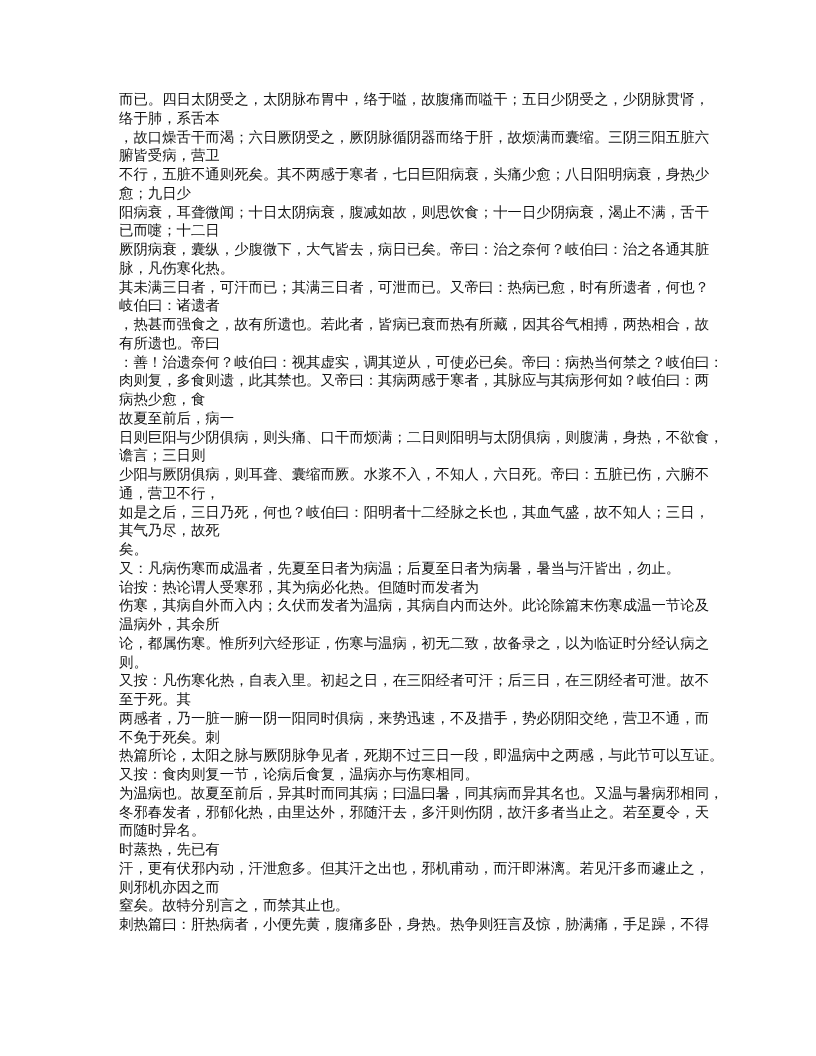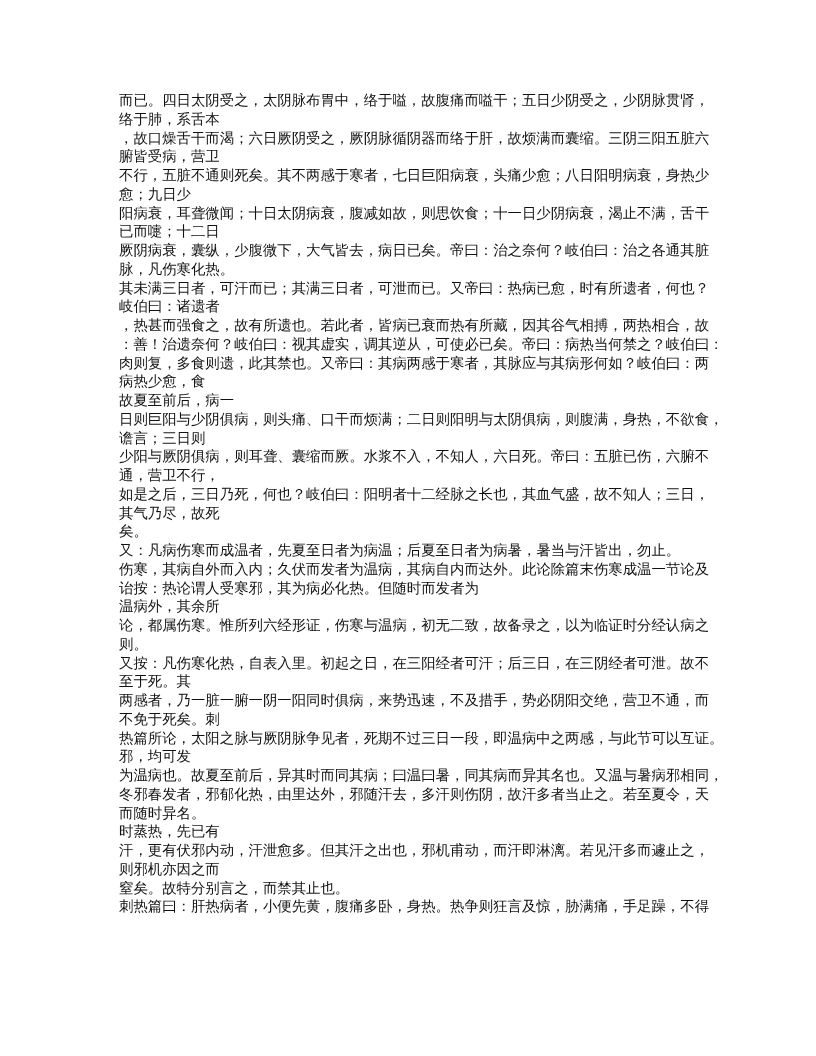--- a/index.html
+++ b/index.html
@@ -11,21 +11,21 @@
       width: 816px;
       height: 1056px;
       position: relative;
       overflow: hidden;
     }
     .page {
       position: absolute;
       left: 119px;
       top: 91px;
       width: 590px;
-      font-family: Liberation Serif, serif;
+      font-family: Liberation Mono, monospace;
       font-size: 14.4px;
       line-height: 18.75px;
       color: #111111;
     }
     .vline {
       display: block;
       white-space: nowrap;
       height: 18.75px;
       letter-spacing: 0px;
     }
@@ -40,43 +40,44 @@
   <span class="vline">腑皆受病，营卫</span>
   <span class="vline">不行，五脏不通则死矣。其不两感于寒者，七日巨阳病衰，头痛少愈；八日阳明病衰，身热少</span>
   <span class="vline">愈；九日少</span>
   <span class="vline">阳病衰，耳聋微闻；十日太阴病衰，腹减如故，则思饮食；十一日少阴病衰，渴止不满，舌干</span>
   <span class="vline">已而嚏；十二日</span>
   <span class="vline">厥阴病衰，囊纵，少腹微下，大气皆去，病日已矣。帝曰：治之奈何？岐伯曰：治之各通其脏</span>
   <span class="vline">脉，凡伤寒化热。</span>
   <span class="vline">其未满三日者，可汗而已；其满三日者，可泄而已。又帝曰：热病已愈，时有所遗者，何也？</span>
   <span class="vline">岐伯曰：诸遗者</span>
   <span class="vline">，热甚而强食之，故有所遗也。若此者，皆病已衰而热有所藏，因其谷气相搏，两热相合，故</span>
+  <span class="vline">有所遗也。帝曰</span>
   <span class="vline">：善！治遗奈何？岐伯曰：视其虚实，调其逆从，可使必已矣。帝曰：病热当何禁之？岐伯曰：</span>
   <span class="vline">肉则复，多食则遗，此其禁也。又帝曰：其病两感于寒者，其脉应与其病形何如？岐伯曰：两</span>
   <span class="vline">病热少愈，食</span>
   <span class="vline">故夏至前后，病一</span>
   <span class="vline">日则巨阳与少阴俱病，则头痛、口干而烦满；二日则阳明与太阴俱病，则腹满，身热，不欲食，</span>
   <span class="vline">谵言；三日则</span>
   <span class="vline">少阳与厥阴俱病，则耳聋、囊缩而厥。水浆不入，不知人，六日死。帝曰：五脏已伤，六腑不</span>
   <span class="vline">通，营卫不行，</span>
   <span class="vline">如是之后，三日乃死，何也？岐伯曰：阳明者十二经脉之长也，其血气盛，故不知人；三日，</span>
   <span class="vline">其气乃尽，故死</span>
   <span class="vline">矣。</span>
   <span class="vline">又：凡病伤寒而成温者，先夏至日者为病温；后夏至日者为病暑，暑当与汗皆出，勿止。</span>
+  <span class="vline">诒按：热论谓人受寒邪，其为病必化热。但随时而发者为</span>
   <span class="vline">伤寒，其病自外而入内；久伏而发者为温病，其病自内而达外。此论除篇末伤寒成温一节论及</span>
-  <span class="vline">诒按：热论谓人受寒邪，其为病必化热。但随时而发者为</span>
   <span class="vline">温病外，其余所</span>
   <span class="vline">论，都属伤寒。惟所列六经形证，伤寒与温病，初无二致，故备录之，以为临证时分经认病之</span>
   <span class="vline">则。</span>
   <span class="vline">又按：凡伤寒化热，自表入里。初起之日，在三阳经者可汗；后三日，在三阴经者可泄。故不</span>
   <span class="vline">至于死。其</span>
   <span class="vline">两感者，乃一脏一腑一阴一阳同时俱病，来势迅速，不及措手，势必阴阳交绝，营卫不通，而</span>
   <span class="vline">不免于死矣。刺</span>
   <span class="vline">热篇所论，太阳之脉与厥阴脉争见者，死期不过三日一段，即温病中之两感，与此节可以互证。</span>
-  <span class="vline">邪，均可发</span>
+  <span class="vline">又按：食肉则复一节，论病后食复，温病亦与伤寒相同。</span>
   <span class="vline">为温病也。故夏至前后，异其时而同其病；曰温曰暑，同其病而异其名也。又温与暑病邪相同，</span>
   <span class="vline">冬邪春发者，邪郁化热，由里达外，邪随汗去，多汗则伤阴，故汗多者当止之。若至夏令，天</span>
   <span class="vline">而随时异名。</span>
   <span class="vline">时蒸热，先已有</span>
   <span class="vline">汗，更有伏邪内动，汗泄愈多。但其汗之出也，邪机甫动，而汗即淋漓。若见汗多而遽止之，</span>
   <span class="vline">则邪机亦因之而</span>
   <span class="vline">窒矣。故特分别言之，而禁其止也。</span>
   <span class="vline">刺热篇曰：肝热病者，小便先黄，腹痛多卧，身热。热争则狂言及惊，胁满痛，手足躁，不得</span>
   <span class="vline"></span>
 </div>

